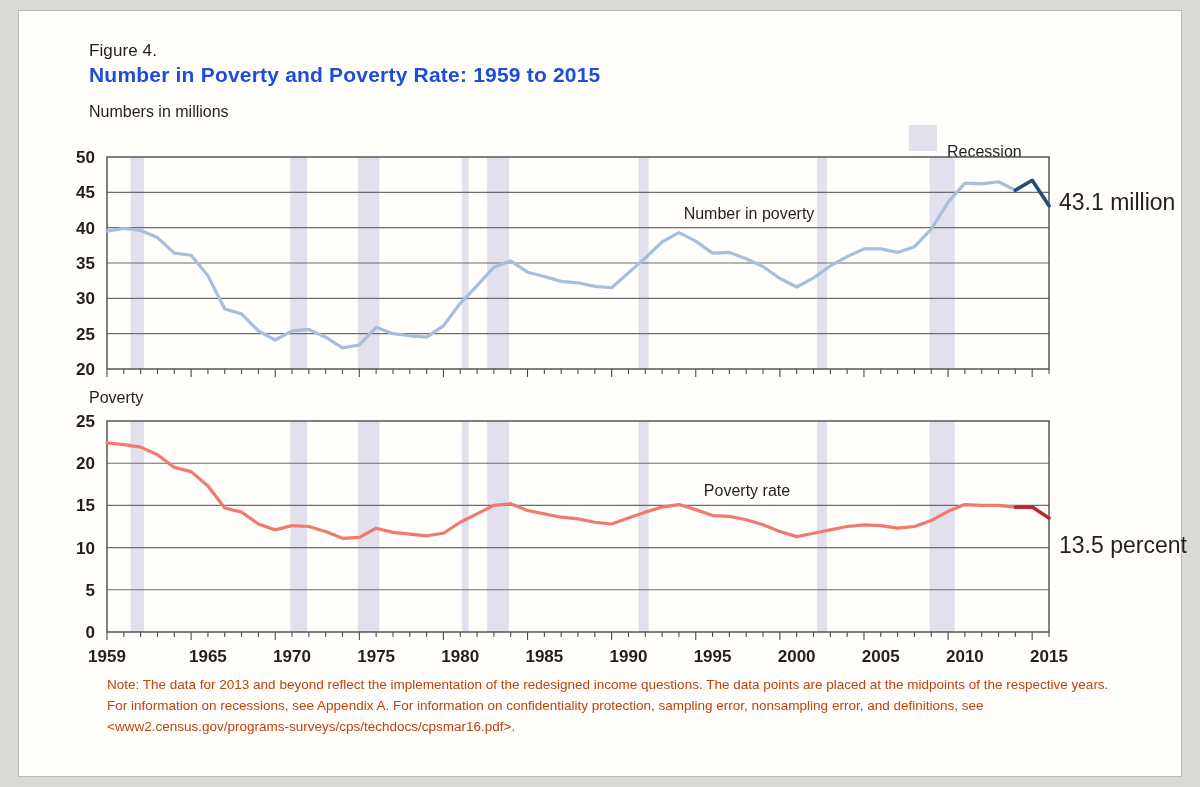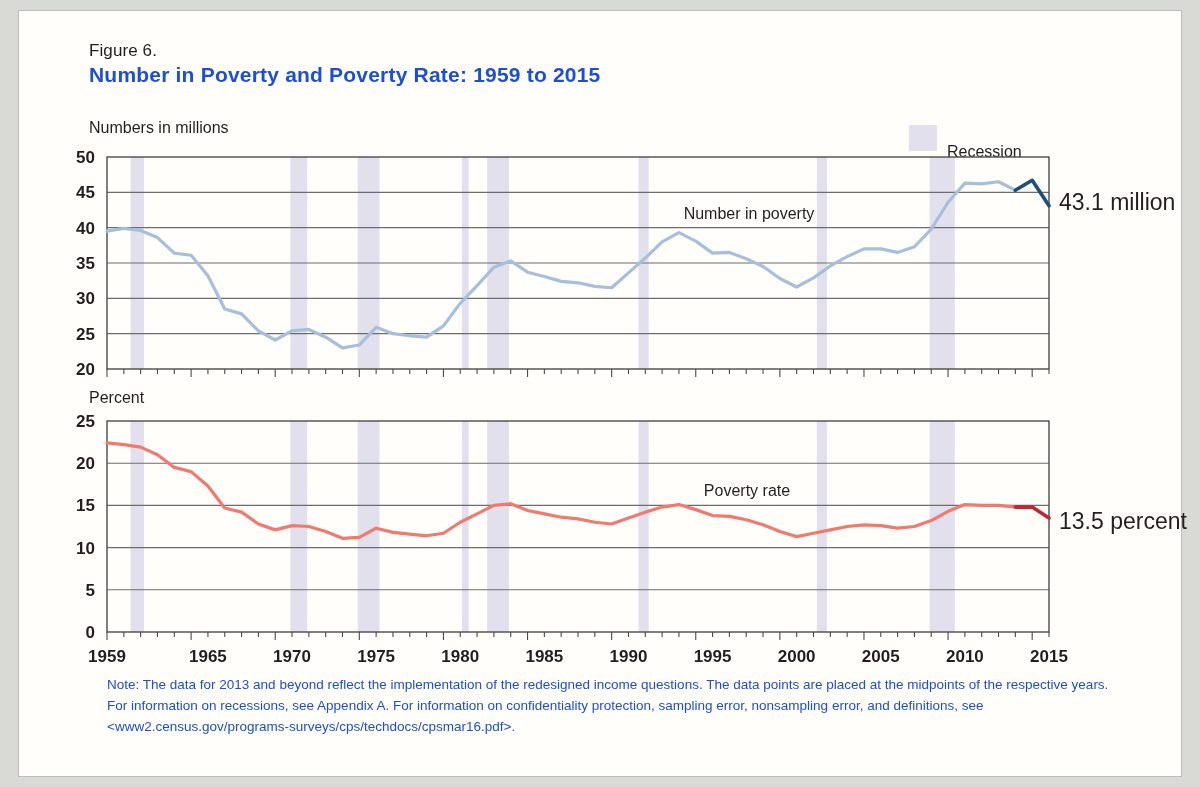--- a/index.html
+++ b/index.html
@@ -21,57 +21,57 @@
     font-size:17px;color:#231f20;letter-spacing:.1px;
   }
   .fig-title{
     position:absolute;left:70px;top:52px;
     font-size:21px;font-weight:bold;color:#1d4ed8;
     letter-spacing:.2px;
   }
   .axis-head{
     position:absolute;font-size:16px;color:#231f20;
   }
-  #head-millions{left:70px;top:108px;}
+  #head-millions{left:70px;top:92px;}
   #head-percent{left:70px;top:378px;}
   .legend{
     position:absolute;left:890px;top:104px;
     display:flex;align-items:center;gap:10px;
   }
   .legend-swatch{
     width:28px;height:26px;background:#e2e0ec;display:block;
   }
   .legend-label{font-size:16px;color:#231f20;margin-top:28px;}
   .callout{
     position:absolute;font-size:23px;color:#231f20;white-space:nowrap;
   }
   #callout-millions{left:1040px;top:178px;}
-  #callout-percent{left:1040px;top:497px;}
+  #callout-percent{left:1040px;top:521px;}
   svg{display:block;position:absolute;left:0;top:0;overflow:visible;}
   .chart-wrap{position:absolute;}
   text{font-family:"Liberation Sans", sans-serif;}
   .tick-label{font-size:17px;fill:#231f20;font-weight:bold;}
   .xtick-label{font-size:17px;fill:#231f20;font-weight:bold;}
   .series-label{font-size:16px;fill:#231f20;}
   .notes{
     position:absolute;left:88px;top:664px;width:1020px;
-    font-size:13.5px;line-height:1.55;color:#1d4ed8;
+    font-size:13.5px;line-height:1.55;color:#c2410c;
   }
   .notes p{margin:0 0 9px 0;}
 </style>
 </head>
 <body>
 
 <div class="page">
 
-  <div class="fig-num">Figure 6.</div>
+  <div class="fig-num">Figure 4.</div>
   <div class="fig-title">Number in Poverty and Poverty Rate: 1959 to 2015</div>
 
   <div class="axis-head" id="head-millions">Numbers in millions</div>
-  <div class="axis-head" id="head-percent">Percent</div>
+  <div class="axis-head" id="head-percent">Poverty</div>
 
   <div class="legend">
     <span class="legend-swatch"></span>
     <span class="legend-label">Recession</span>
   </div>
 
   <div class="callout" id="callout-millions">43.1 million</div>
   <div class="callout" id="callout-percent">13.5 percent</div>
 
   <div class="chart-wrap">

